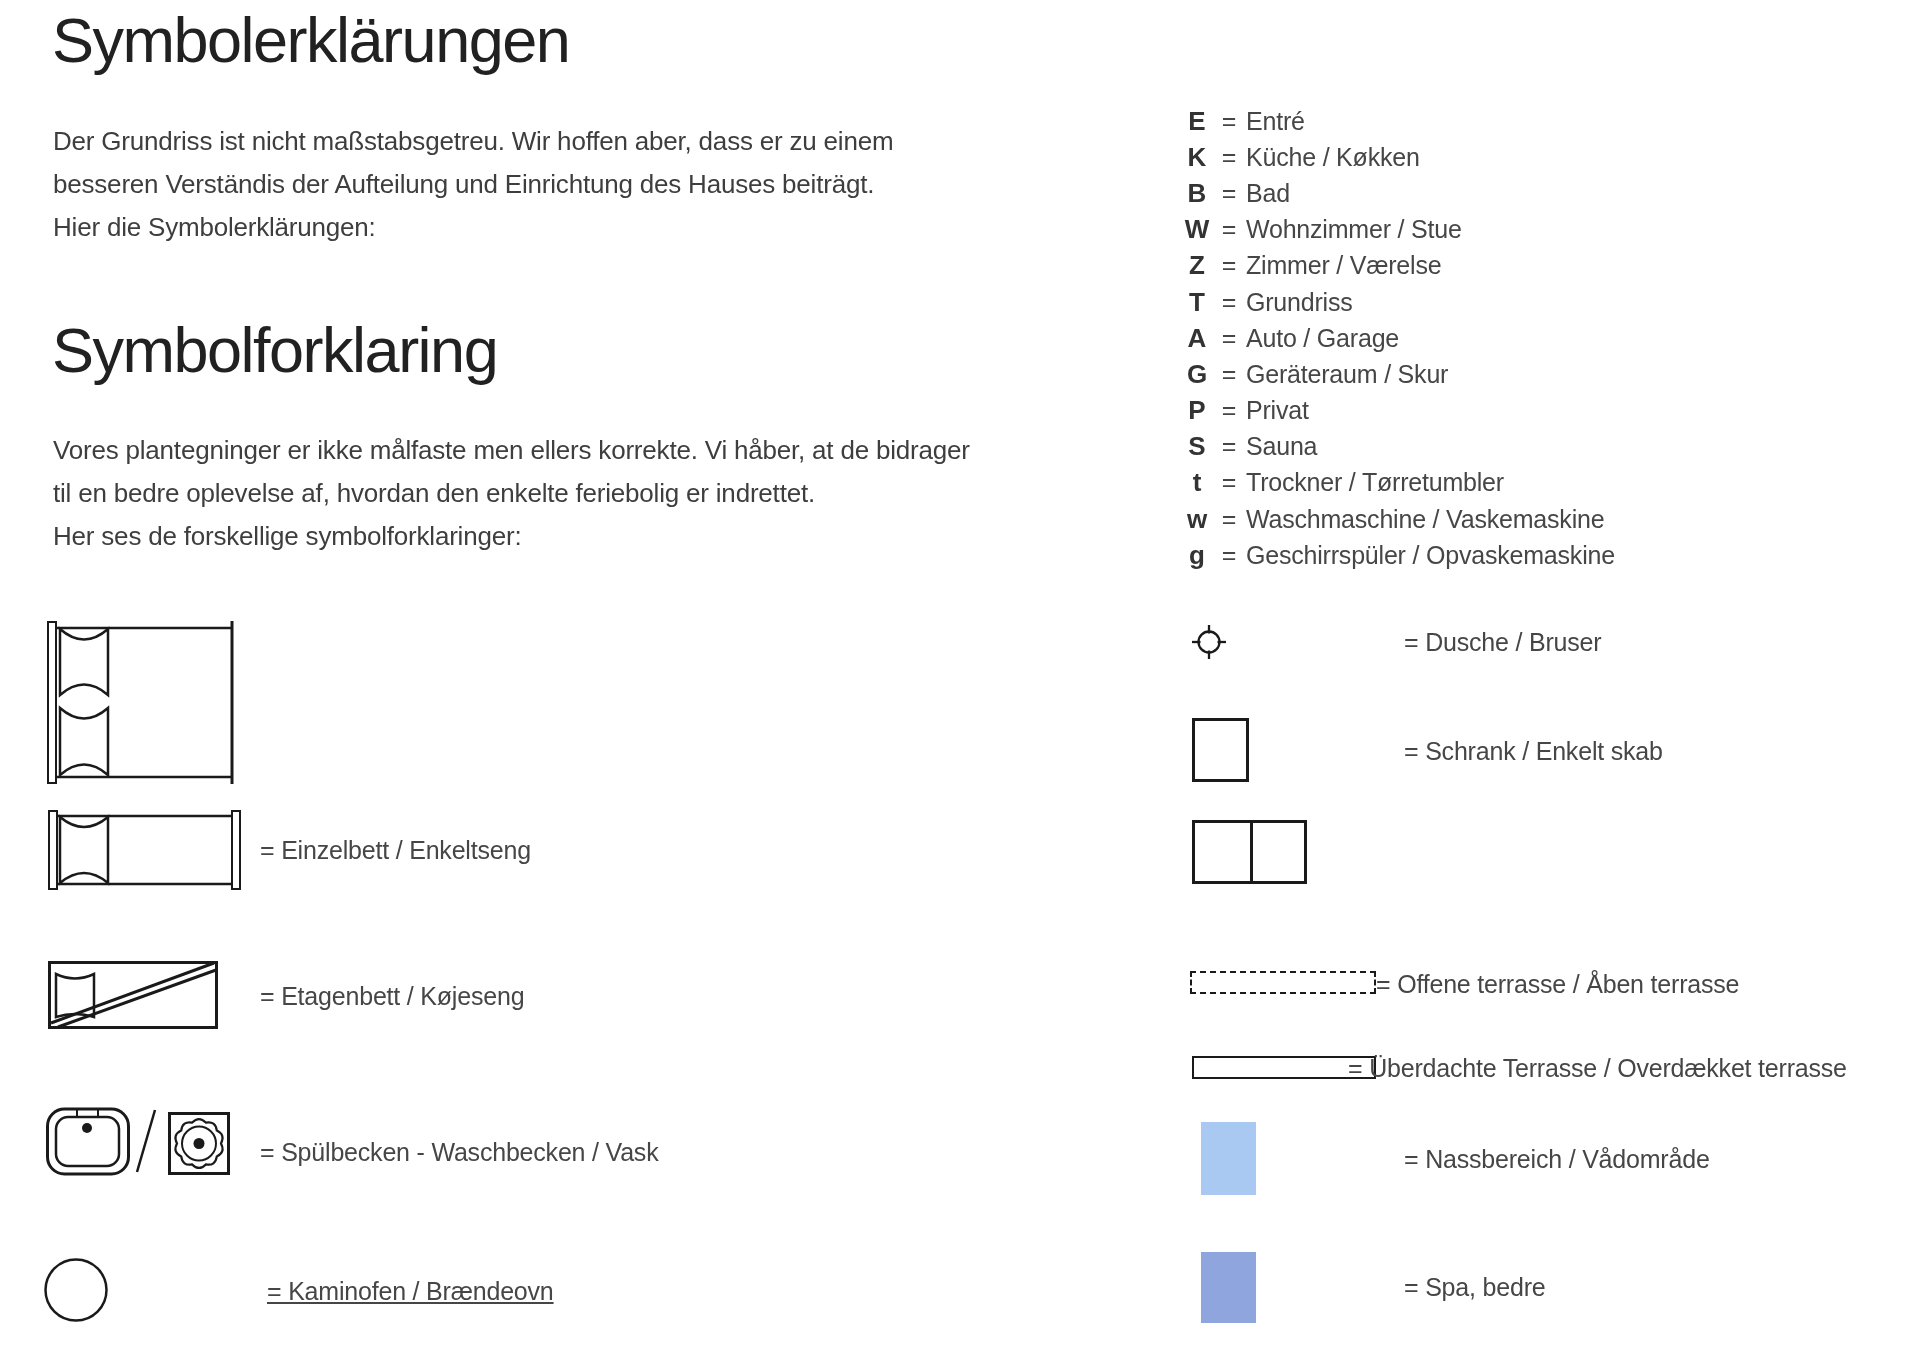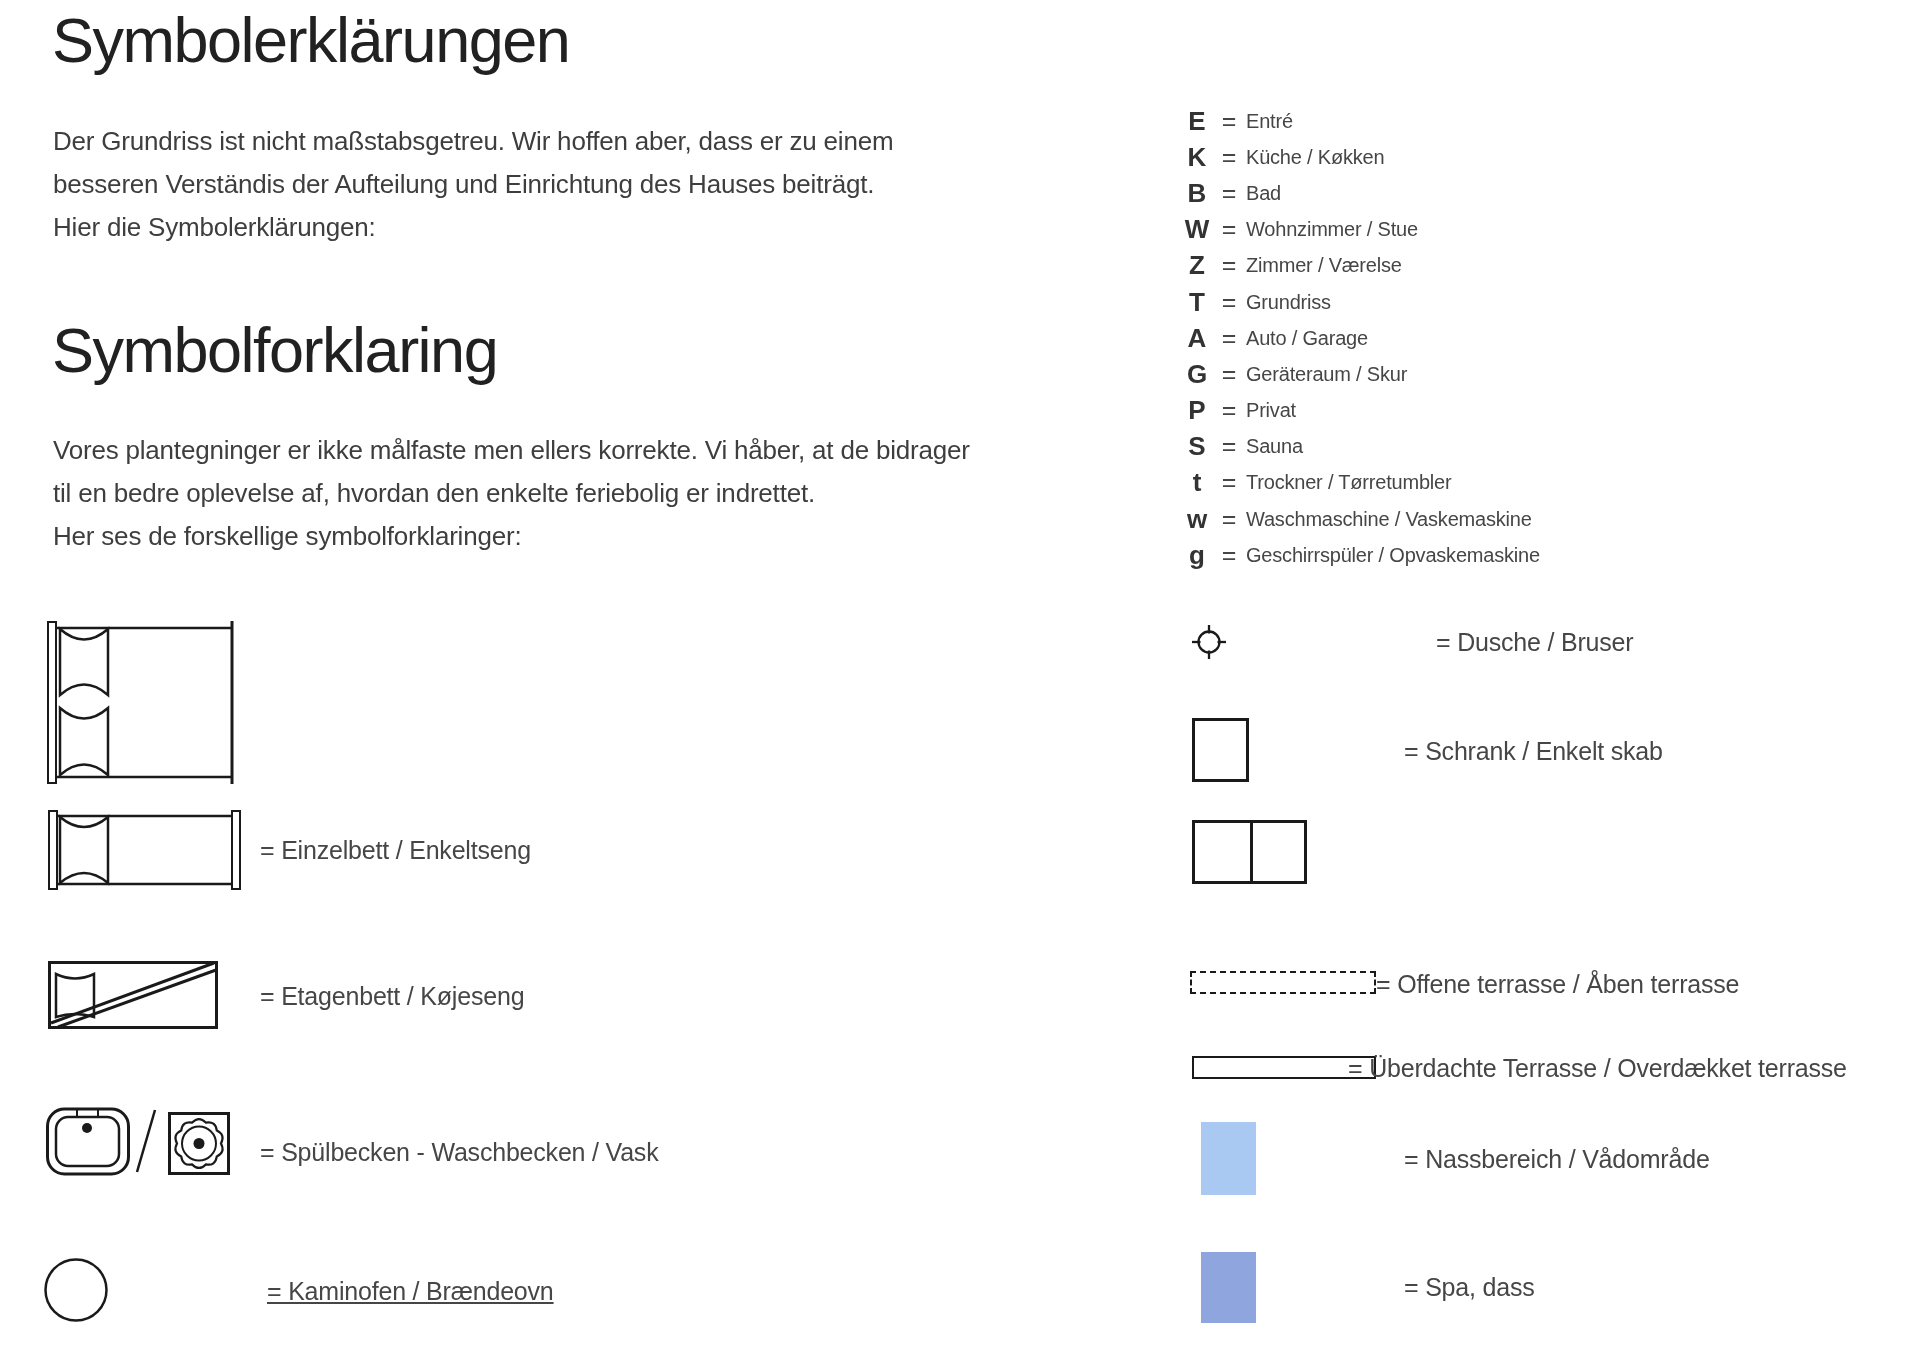--- a/index.html
+++ b/index.html
@@ -16,21 +16,21 @@
     font-size:26px;line-height:43px;color:#3e3e3e;letter-spacing:-0.2px;white-space:nowrap;
   }
   .lbl{
     position:absolute;font-size:25px;line-height:36px;color:#464646;
     letter-spacing:-0.2px;white-space:nowrap;
   }
   .abbr-list{position:absolute;left:1182px;top:103px;display:flex;flex-direction:column;}
   .abbr-row{display:flex;align-items:center;height:36.2px;}
   .abbr-letter{display:inline-block;width:30px;text-align:center;font-weight:700;font-size:26px;color:#333333;}
   .abbr-eq{display:inline-block;width:34px;text-align:center;font-size:25px;color:#464646;}
-  .abbr-meaning{font-size:20px;color:#464646;letter-spacing:-0.2px;white-space:nowrap;}
+  .abbr-meaning{font-size:25px;color:#464646;letter-spacing:-0.2px;white-space:nowrap;}
   .sym{position:absolute;}
   svg{display:block;}
   .box-outline{position:absolute;border:3px solid #1a1a1a;box-sizing:border-box;background:#ffffff;}
   .box-double{position:absolute;border:3px solid #1a1a1a;box-sizing:border-box;background:#ffffff;}
   .box-double .divider{position:absolute;left:50%;top:0;bottom:0;width:0;border-left:3px solid #1a1a1a;}
   .terrace-open{position:absolute;border:2.5px dashed #1a1a1a;box-sizing:border-box;}
   .terrace-covered{position:absolute;border:2.5px solid #1a1a1a;box-sizing:border-box;}
   .swatch{position:absolute;}
 </style>
 </head>
@@ -187,34 +187,34 @@
 
   <div class="sym" style="left:1189px;top:622px;">
     <svg width="40" height="40" viewBox="0 0 40 40" fill="none" stroke="#1a1a1a">
       <circle cx="20" cy="20" r="10.5" stroke-width="2.3"></circle>
       <line x1="20" y1="3" x2="20" y2="11.5" stroke-width="2.3"></line>
       <line x1="20" y1="28.5" x2="20" y2="37" stroke-width="2.3"></line>
       <line x1="3" y1="20" x2="11.5" y2="20" stroke-width="2.3"></line>
       <line x1="28.5" y1="20" x2="37" y2="20" stroke-width="2.3"></line>
     </svg>
   </div>
-  <div class="lbl" style="left:1436px;top:624px;">= Dusche / Bruser</div>
+  <div class="lbl" style="left:1404px;top:624px;">= Dusche / Bruser</div>
 
   <div class="box-outline" style="left:1192px;top:718px;width:57px;height:64px;"></div>
   <div class="lbl" style="left:1404px;top:733px;">= Schrank / Enkelt skab</div>
 
   <div class="box-double" style="left:1192px;top:820px;width:115px;height:64px;">
     <div class="divider"></div>
   </div>
 
   <div class="terrace-open" style="left:1190px;top:971px;width:186px;height:23px;"></div>
   <div class="lbl" style="left:1364px;top:966px;margin-left:12px;">= Offene terrasse / Åben terrasse</div>
 
   <div class="terrace-covered" style="left:1192px;top:1056px;width:184px;height:23px;"></div>
   <div class="lbl" style="left:1348px;top:1050px;">= Überdachte Terrasse / Overdækket terrasse</div>
 
   <div class="swatch" style="left: 1201px; top: 1122px; width: 55px; height: 73px; background: rgb(169, 201, 242);"></div>
   <div class="lbl" style="left:1404px;top:1141px;">= Nassbereich / Vådområde</div>
 
   <div class="swatch" style="left: 1201px; top: 1252px; width: 55px; height: 71px; background: rgb(143, 165, 222);"></div>
-  <div class="lbl" style="left:1404px;top:1269px;">= Spa, dass</div>
+  <div class="lbl" style="left:1404px;top:1269px;">= Spa, bedre</div>
 
 </div>
 
 </body></html>

